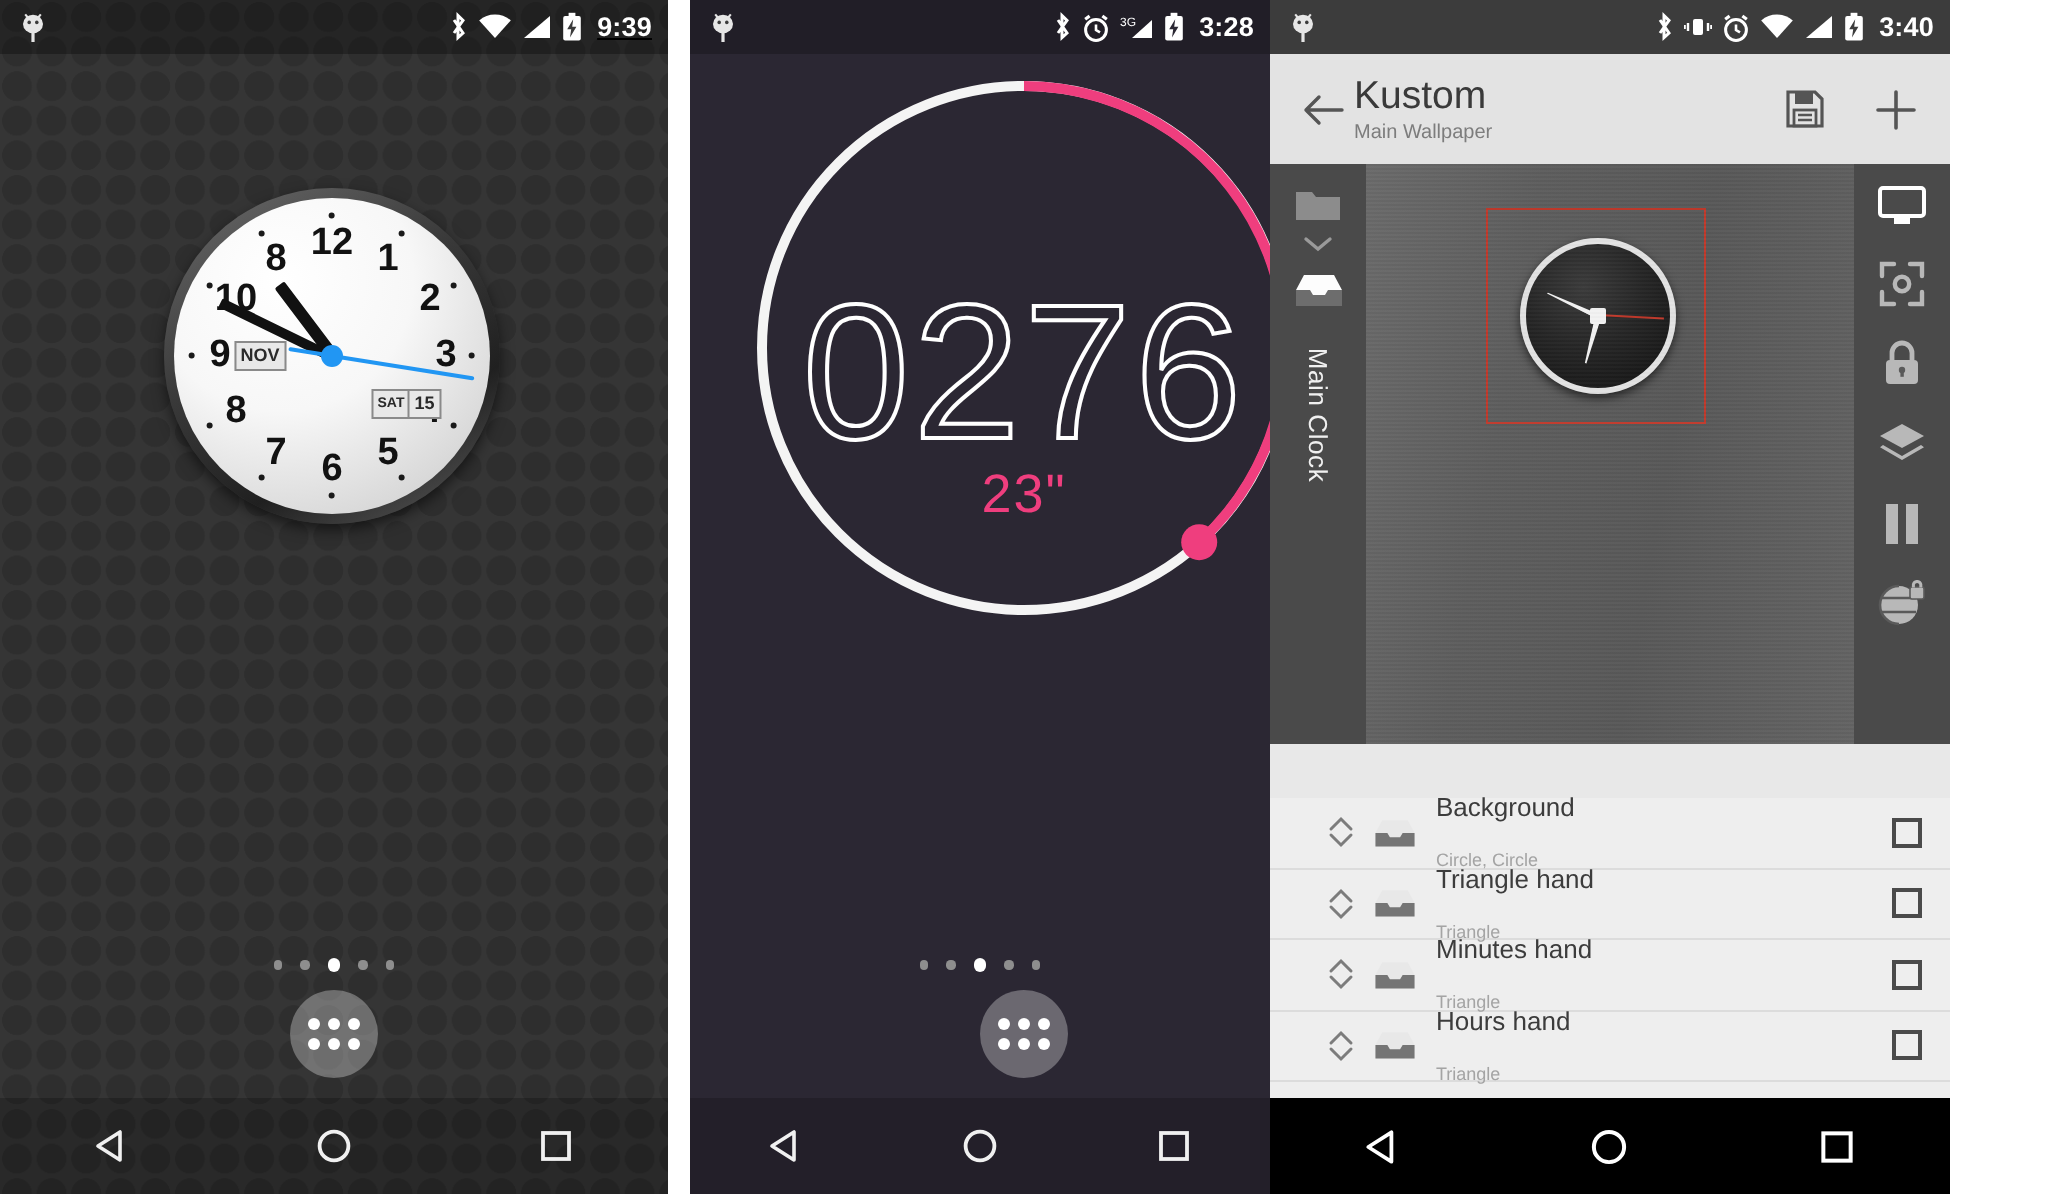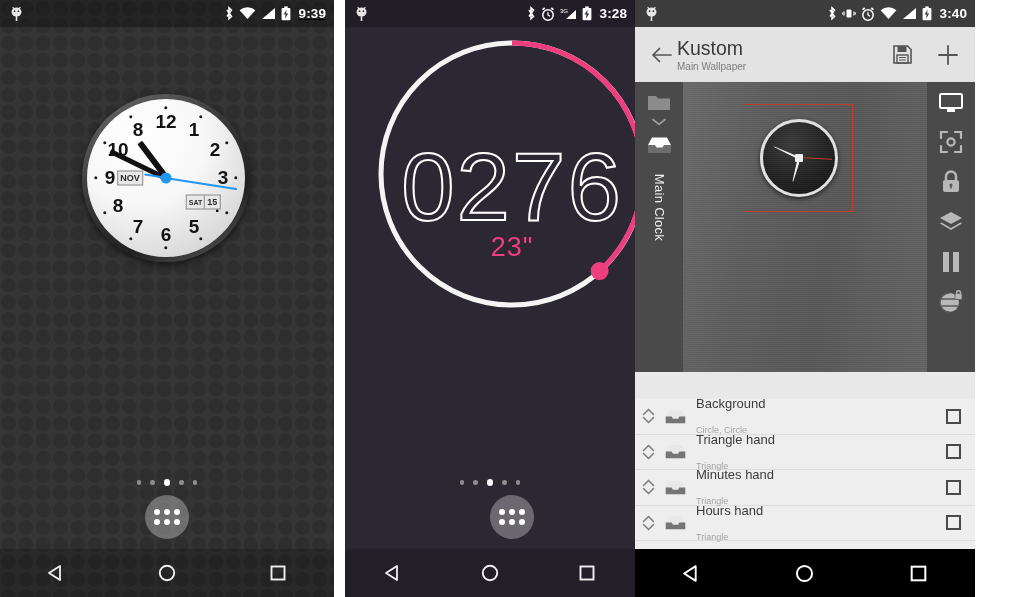--- a/index.html
+++ b/index.html
@@ -145,21 +145,21 @@
   .k-tabs { position:absolute; top:372px; left:0; right:0; height:27px;
             background:#e8e8e8; display:flex; align-items:center; }
   .k-tab { flex:1; text-align:center; font-size:11.5px; letter-spacing:0.7px;
            color:#8a8a8a; font-weight:700; position:relative; height:100%;
            display:flex; align-items:center; justify-content:center; }
   .k-tab.active { color:#4a4a4a; }
   .k-tab.active::after { content:""; position:absolute; bottom:0; left:6px; right:6px;
                          height:3px; background:#9e2b2b; }
 
   .k-list { position:absolute; top:399px; left:0; right:0; bottom:48px; background:#eeeeee; }
-  .k-row { height:35.5px; display:flex; align-items:center; padding:0 14px 0 2px;
+  .k-row { height:35.5px; display:flex; align-items:center; padding:0 14px 0 24px;
            border-bottom:1px solid #dcdcdc; }
   .k-sort { width:22px; display:flex; flex-direction:column; align-items:center; justify-content:center; gap:1px; }
   .k-rowicon { margin:0 9px 0 5px; display:flex; align-items:center; }
   .k-rowtext { display:flex; flex-direction:column; justify-content:center; }
   .k-rowtitle { font-size:13px; color:#3c3c3c; line-height:14px; }
   .k-rowsub { font-size:9px; color:#a4a4a4; margin-top:14px; line-height:10px; }
   .k-check { margin-left:auto; width:15px; height:15px; border:2px solid #4a4a4a; background:transparent; }
   .k-navbar { background:#000000; }
 </style>
 </head>

